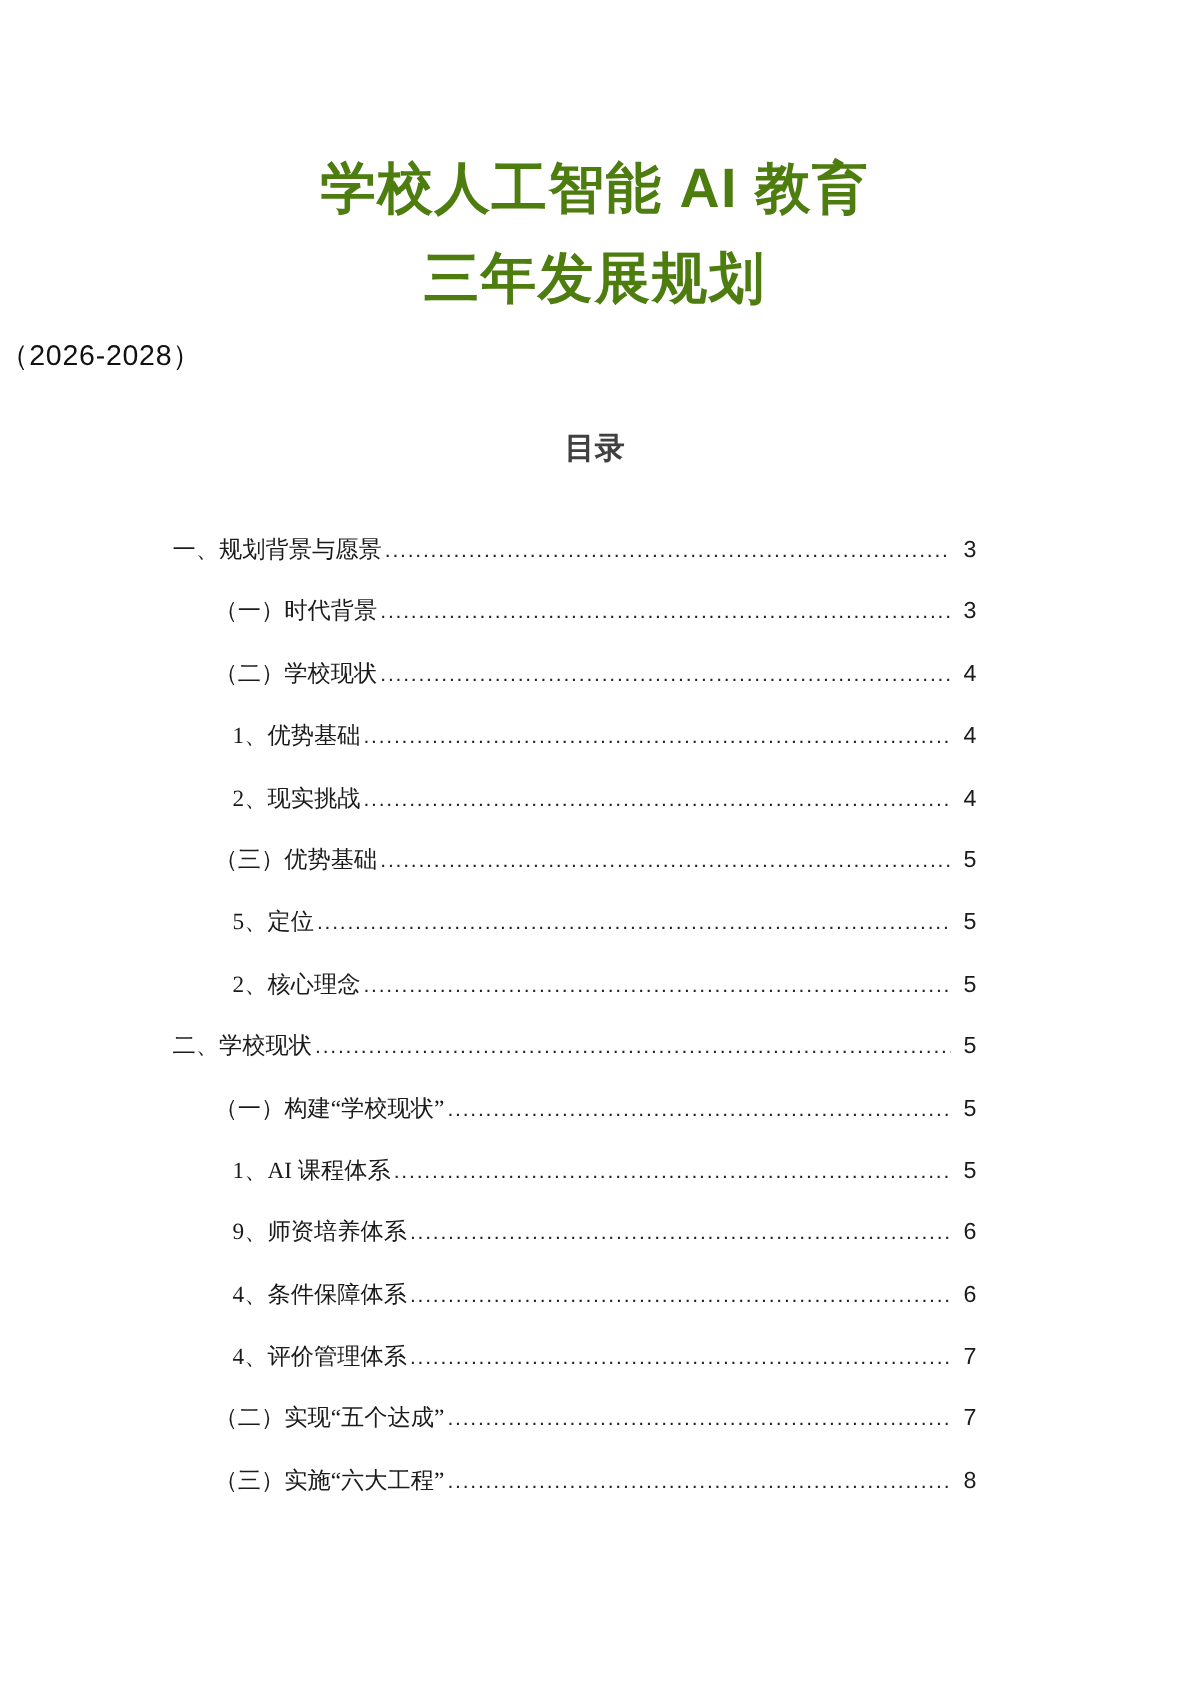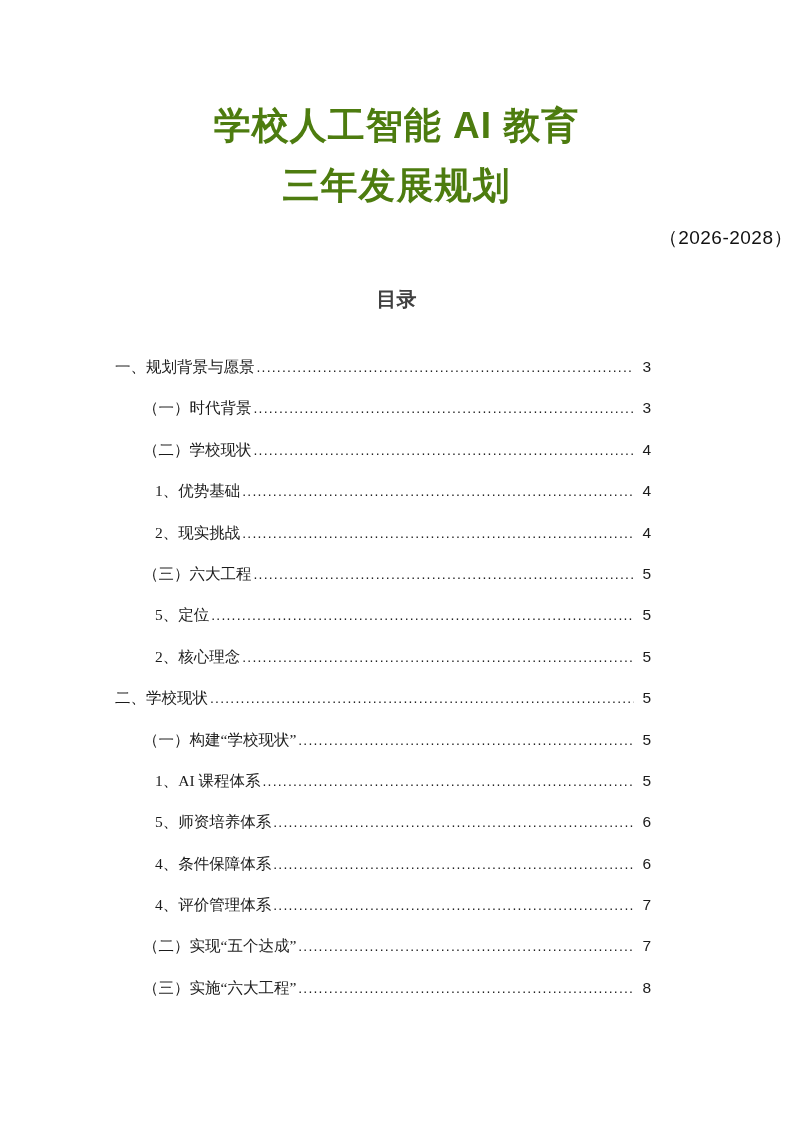--- a/index.html
+++ b/index.html
@@ -32,21 +32,21 @@
     line-height: 60px;
     color: #4d7c0f;
     letter-spacing: 1px;
     white-space: nowrap;
   }
   .subtitle {
     position: absolute;
     top: 222px;
     left: 0;
     width: 100%;
-    text-align: right;
+    text-align: left;
     font-family: "Liberation Sans", "DejaVu Sans", sans-serif;
     font-weight: 400;
     font-size: 19px;
     line-height: 32px;
     color: #111111;
     letter-spacing: 0.5px;
   }
   .toc-heading {
     position: absolute;
     top: 283px;
@@ -146,21 +146,21 @@
       <span class="toc-page">4</span>
     </div>
 
     <div class="toc-row lvl3">
       <span class="toc-label">2、现实挑战</span>
       <span class="toc-leader">............................................................................................................................................................................................................................</span>
       <span class="toc-page">4</span>
     </div>
 
     <div class="toc-row lvl2">
-      <span class="toc-label">（三）六大工程</span>
+      <span class="toc-label">（三）优势基础</span>
       <span class="toc-leader">............................................................................................................................................................................................................................</span>
       <span class="toc-page">5</span>
     </div>
 
     <div class="toc-row lvl3">
       <span class="toc-label">5、定位</span>
       <span class="toc-leader">............................................................................................................................................................................................................................</span>
       <span class="toc-page">5</span>
     </div>
 
@@ -182,21 +182,21 @@
       <span class="toc-page">5</span>
     </div>
 
     <div class="toc-row lvl3">
       <span class="toc-label">1、AI 课程体系</span>
       <span class="toc-leader">............................................................................................................................................................................................................................</span>
       <span class="toc-page">5</span>
     </div>
 
     <div class="toc-row lvl3">
-      <span class="toc-label">5、师资培养体系</span>
+      <span class="toc-label">9、师资培养体系</span>
       <span class="toc-leader">............................................................................................................................................................................................................................</span>
       <span class="toc-page">6</span>
     </div>
 
     <div class="toc-row lvl3">
       <span class="toc-label">4、条件保障体系</span>
       <span class="toc-leader">............................................................................................................................................................................................................................</span>
       <span class="toc-page">6</span>
     </div>
 

